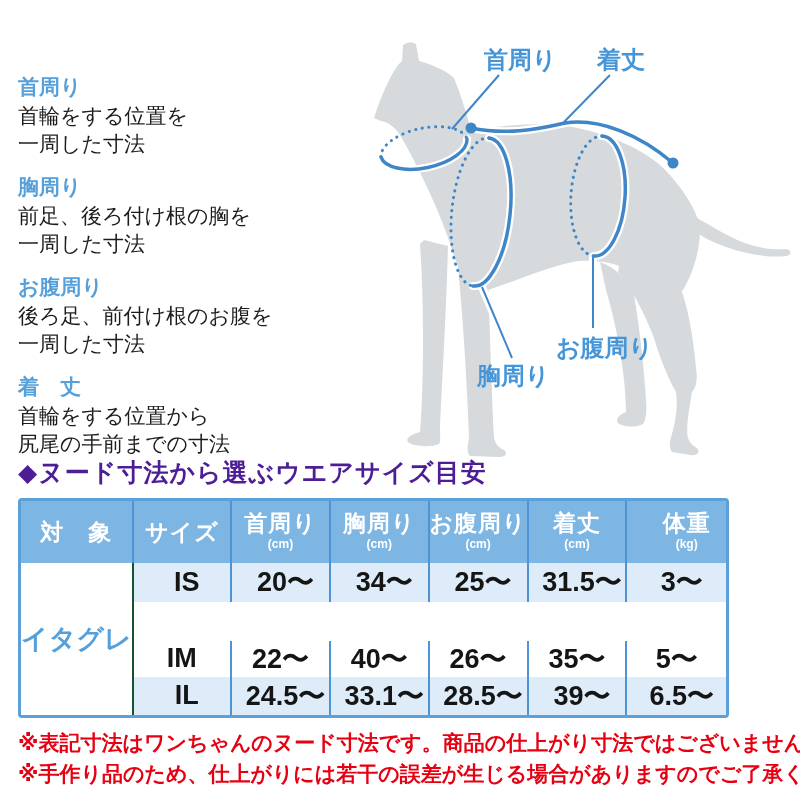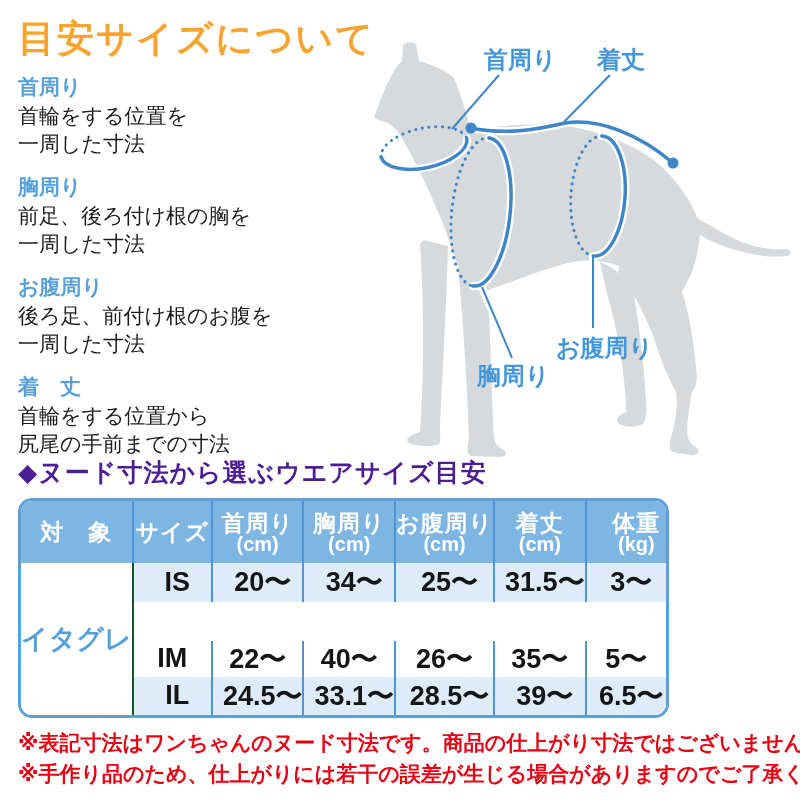--- a/index.html
+++ b/index.html
@@ -19,33 +19,33 @@
   
   .diagram{position:absolute;left:350px;top:30px;width:450px;height:450px;}
   .diagram text{font-weight:bold;font-size:24px;fill:#4496D8;font-family:"Liberation Sans","DejaVu Sans",sans-serif;}
   
   .section-header{
     position:absolute;left:18px;top:456px;
     font-size:25px;font-weight:bold;color:#4c1d95;letter-spacing:1px;white-space:nowrap;
   }
   
   .size-table{
-    position:absolute;left:18px;top:498px;width:651px;height:220px;
-    border:3px solid #5C9FD9;border-radius:14px;overflow:hidden;
+    position:absolute;left:18px;top:498px;width:711px;height:220px;
+    border:3px solid #5C9FD9;border-radius:4px;overflow:hidden;
     display:grid;grid-template-columns:repeat(7,1fr);grid-template-rows:62px 1fr 1fr 1fr;
     background:#fff;box-sizing:border-box;
   }
   .th{
     background:#7DB5E3;color:#fff;font-weight:bold;
     display:flex;flex-direction:column;align-items:center;justify-content:center;
     border-right:2px solid #4E94D4;
   }
   .th:nth-child(7){border-right:none;padding-left:20px;}
   .th .main{font-size:23px;line-height:25px;letter-spacing:1px;white-space:nowrap;}
-  .th .sub{font-size:20px;line-height:17px;}
+  .th .sub{font-size:12px;line-height:17px;}
   .td{
     display:flex;align-items:center;justify-content:center;
     font-size:27px;font-weight:bold;color:#151515;
     border-right:2px solid #4E94D4;white-space:nowrap;
   }
   .td.lastcol{border-right:none;}
   .td.stripe{background:#DEECF9;padding-left:10px;}
   .td.plain{background:#FFFFFF;margin-top:39px;}
   .target-cell{
     grid-column:1;grid-row:2/5;background:#FFFFFF;
@@ -55,21 +55,20 @@
   }
   
   .notes{position:absolute;left:18px;top:727px;}
   .note-line{font-size:21px;font-weight:bold;color:#E60012;line-height:31px;white-space:nowrap;}
 </style>
 </head>
 <body>
 
 <div class="screen">
 
-  <div class="page-title">目安サイズについて</div>
 
   <div class="legend">
     <div class="legend-group">
       <div class="legend-head">首周り</div>
       <div class="legend-line">首輪をする位置を</div>
       <div class="legend-line">一周した寸法</div>
     </div>
     <div class="legend-group">
       <div class="legend-head">胸周り</div>
       <div class="legend-line">前足、後ろ付け根の胸を</div>

